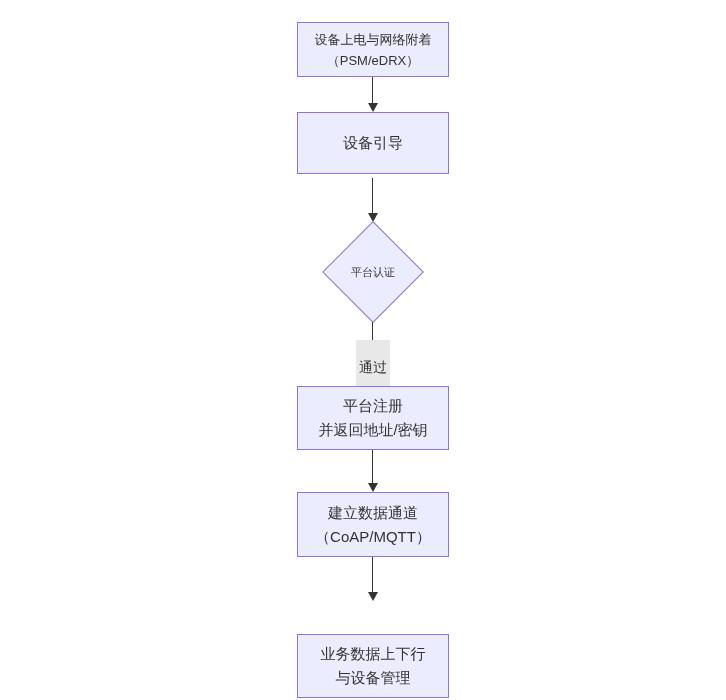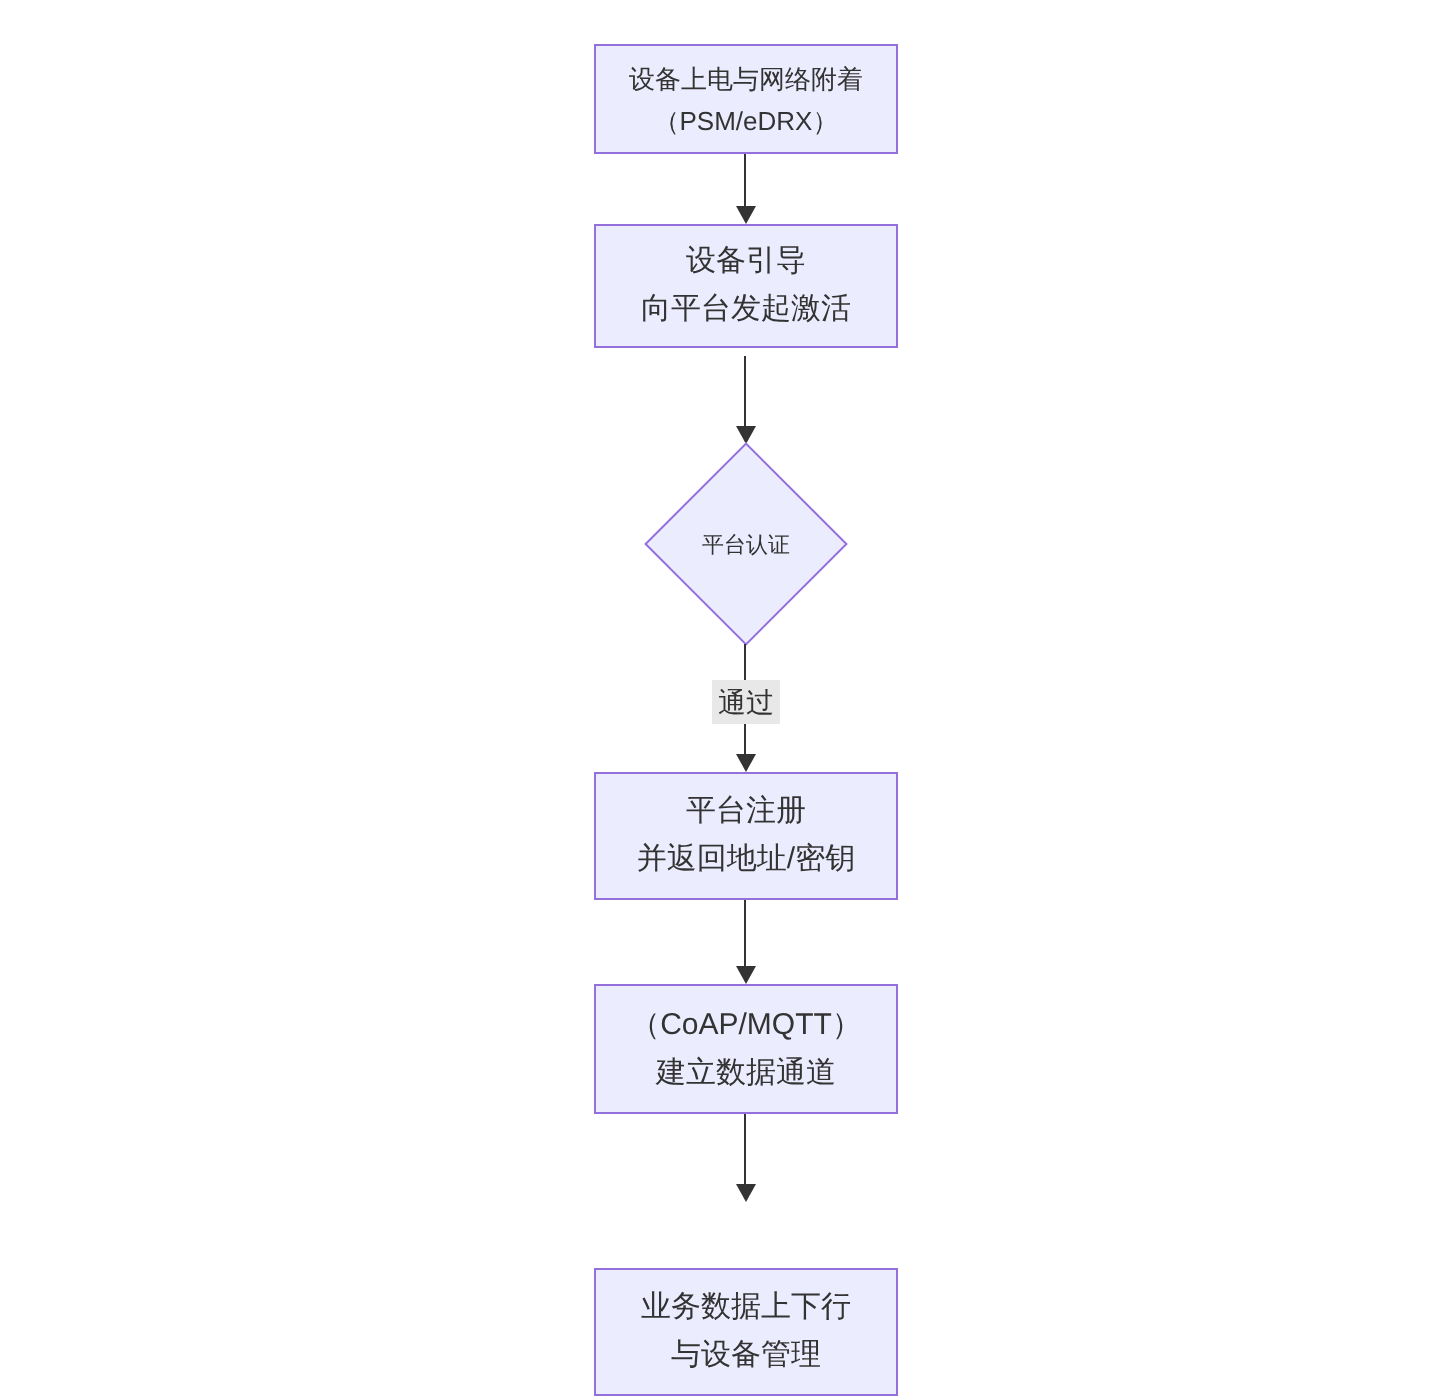--- a/index.html
+++ b/index.html
@@ -81,43 +81,43 @@
   #e2-line{top:178px;height:36px;}  #e2-head{top:213px;}
   #e3-line{top:322px;height:56px;}  #e3-head{top:377px;}
   #e4-line{top:450px;height:34px;}  #e4-head{top:483px;}
   #e5-line{top:557px;height:36px;}  #e5-head{top:592px;}
 
   .edge-label{
     position:absolute;
     left:373px;top:340px;
     transform:translateX(-50%);
     background:var(--edge-label-bg);
-    padding:1px 3px;
+    padding:18px 3px;
     font-size:14px;
     line-height:20px;
     color:var(--text);
     white-space:nowrap;
+    font-family:Liberation Serif, serif;
   }
 </style>
 </head>
 <body>
 
 <div class="canvas">
 
   <div class="node small" id="node-power">
     <span>设备上电与网络附着</span>
     <span>（PSM/eDRX）</span>
   </div>
 
   <div class="edge-line" id="e1-line"></div>
   <div class="edge-head" id="e1-head"></div>
 
   <div class="node" id="node-bootstrap">
     <span>设备引导</span>
-    <span>向平台发起激活</span>
   </div>
 
   <div class="edge-line" id="e2-line"></div>
   <div class="edge-head" id="e2-head"></div>
 
   <div class="decision">
     <div class="shape"></div>
     <div class="label">平台认证</div>
   </div>
 
@@ -127,22 +127,22 @@
 
   <div class="node" id="node-register">
     <span>平台注册</span>
     <span>并返回地址/密钥</span>
   </div>
 
   <div class="edge-line" id="e4-line"></div>
   <div class="edge-head" id="e4-head"></div>
 
   <div class="node" id="node-channel">
+    <span>建立数据通道</span>
     <span>（CoAP/MQTT）</span>
-    <span>建立数据通道</span>
   </div>
 
   <div class="edge-line" id="e5-line"></div>
   <div class="edge-head" id="e5-head"></div>
 
   <div class="node" id="node-business">
     <span>业务数据上下行</span>
     <span>与设备管理</span>
   </div>
 

